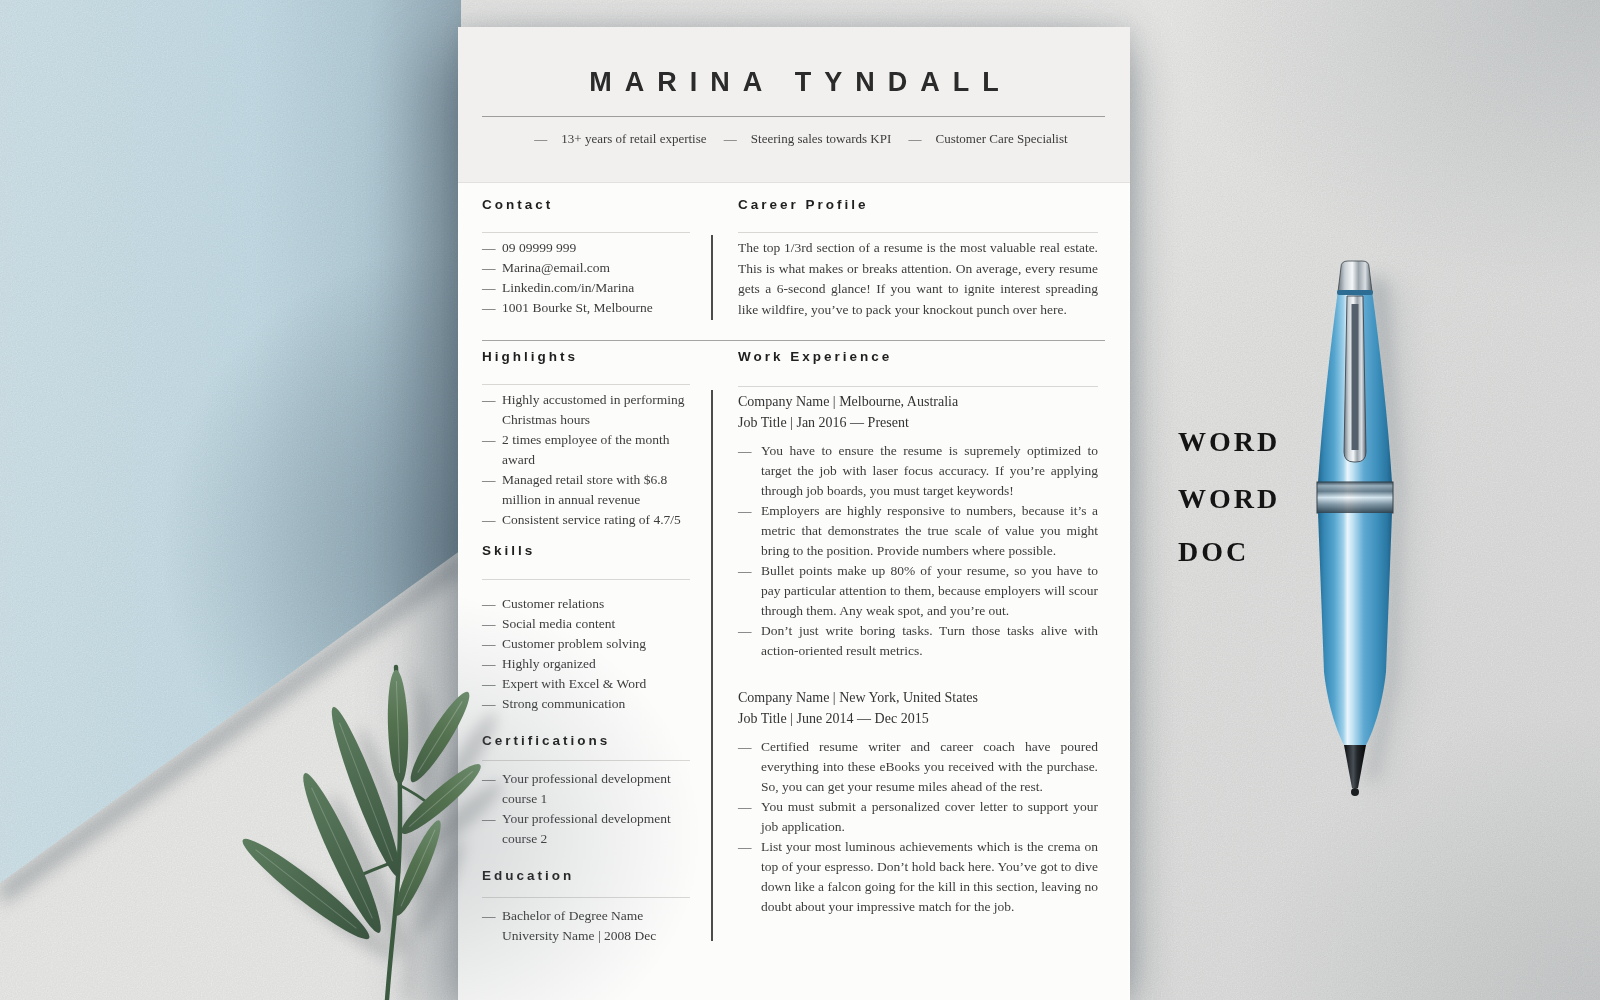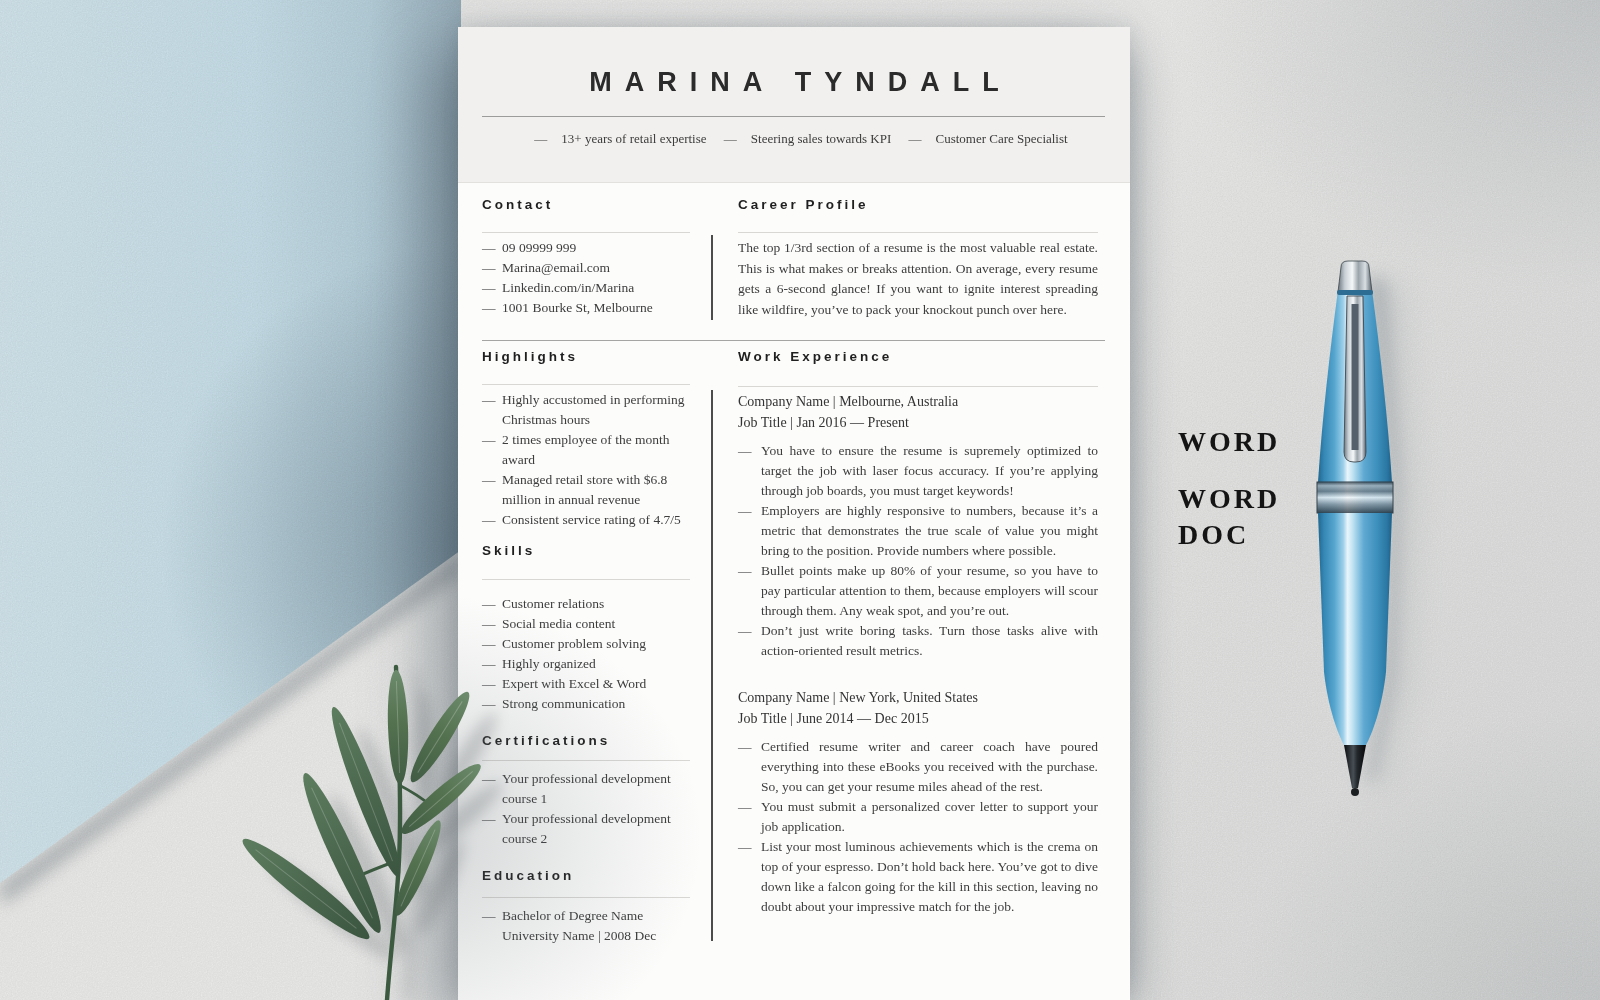--- a/index.html
+++ b/index.html
@@ -384,16 +384,16 @@
 
     <path d="M78,273 L152,273 L146,432 C142,468 132,494 126,505 L104,505 C98,494 88,468 84,432 Z" fill="url(#blu)"></path>
 
     <path d="M104,505 L126,505 L118,548 L112,548 Z" fill="url(#tipg)"></path>
     <circle cx="115" cy="552" r="4" fill="#1a1e21"></circle>
   </svg>
 
   <div class="side-text">
     <span style="top:426px">WORD</span>
     <span style="top:483px">WORD</span>
-    <span style="top:519px">DOC</span>
+    <span style="top:536px">DOC</span>
   </div>
 
 </div>
 
 </body></html>

